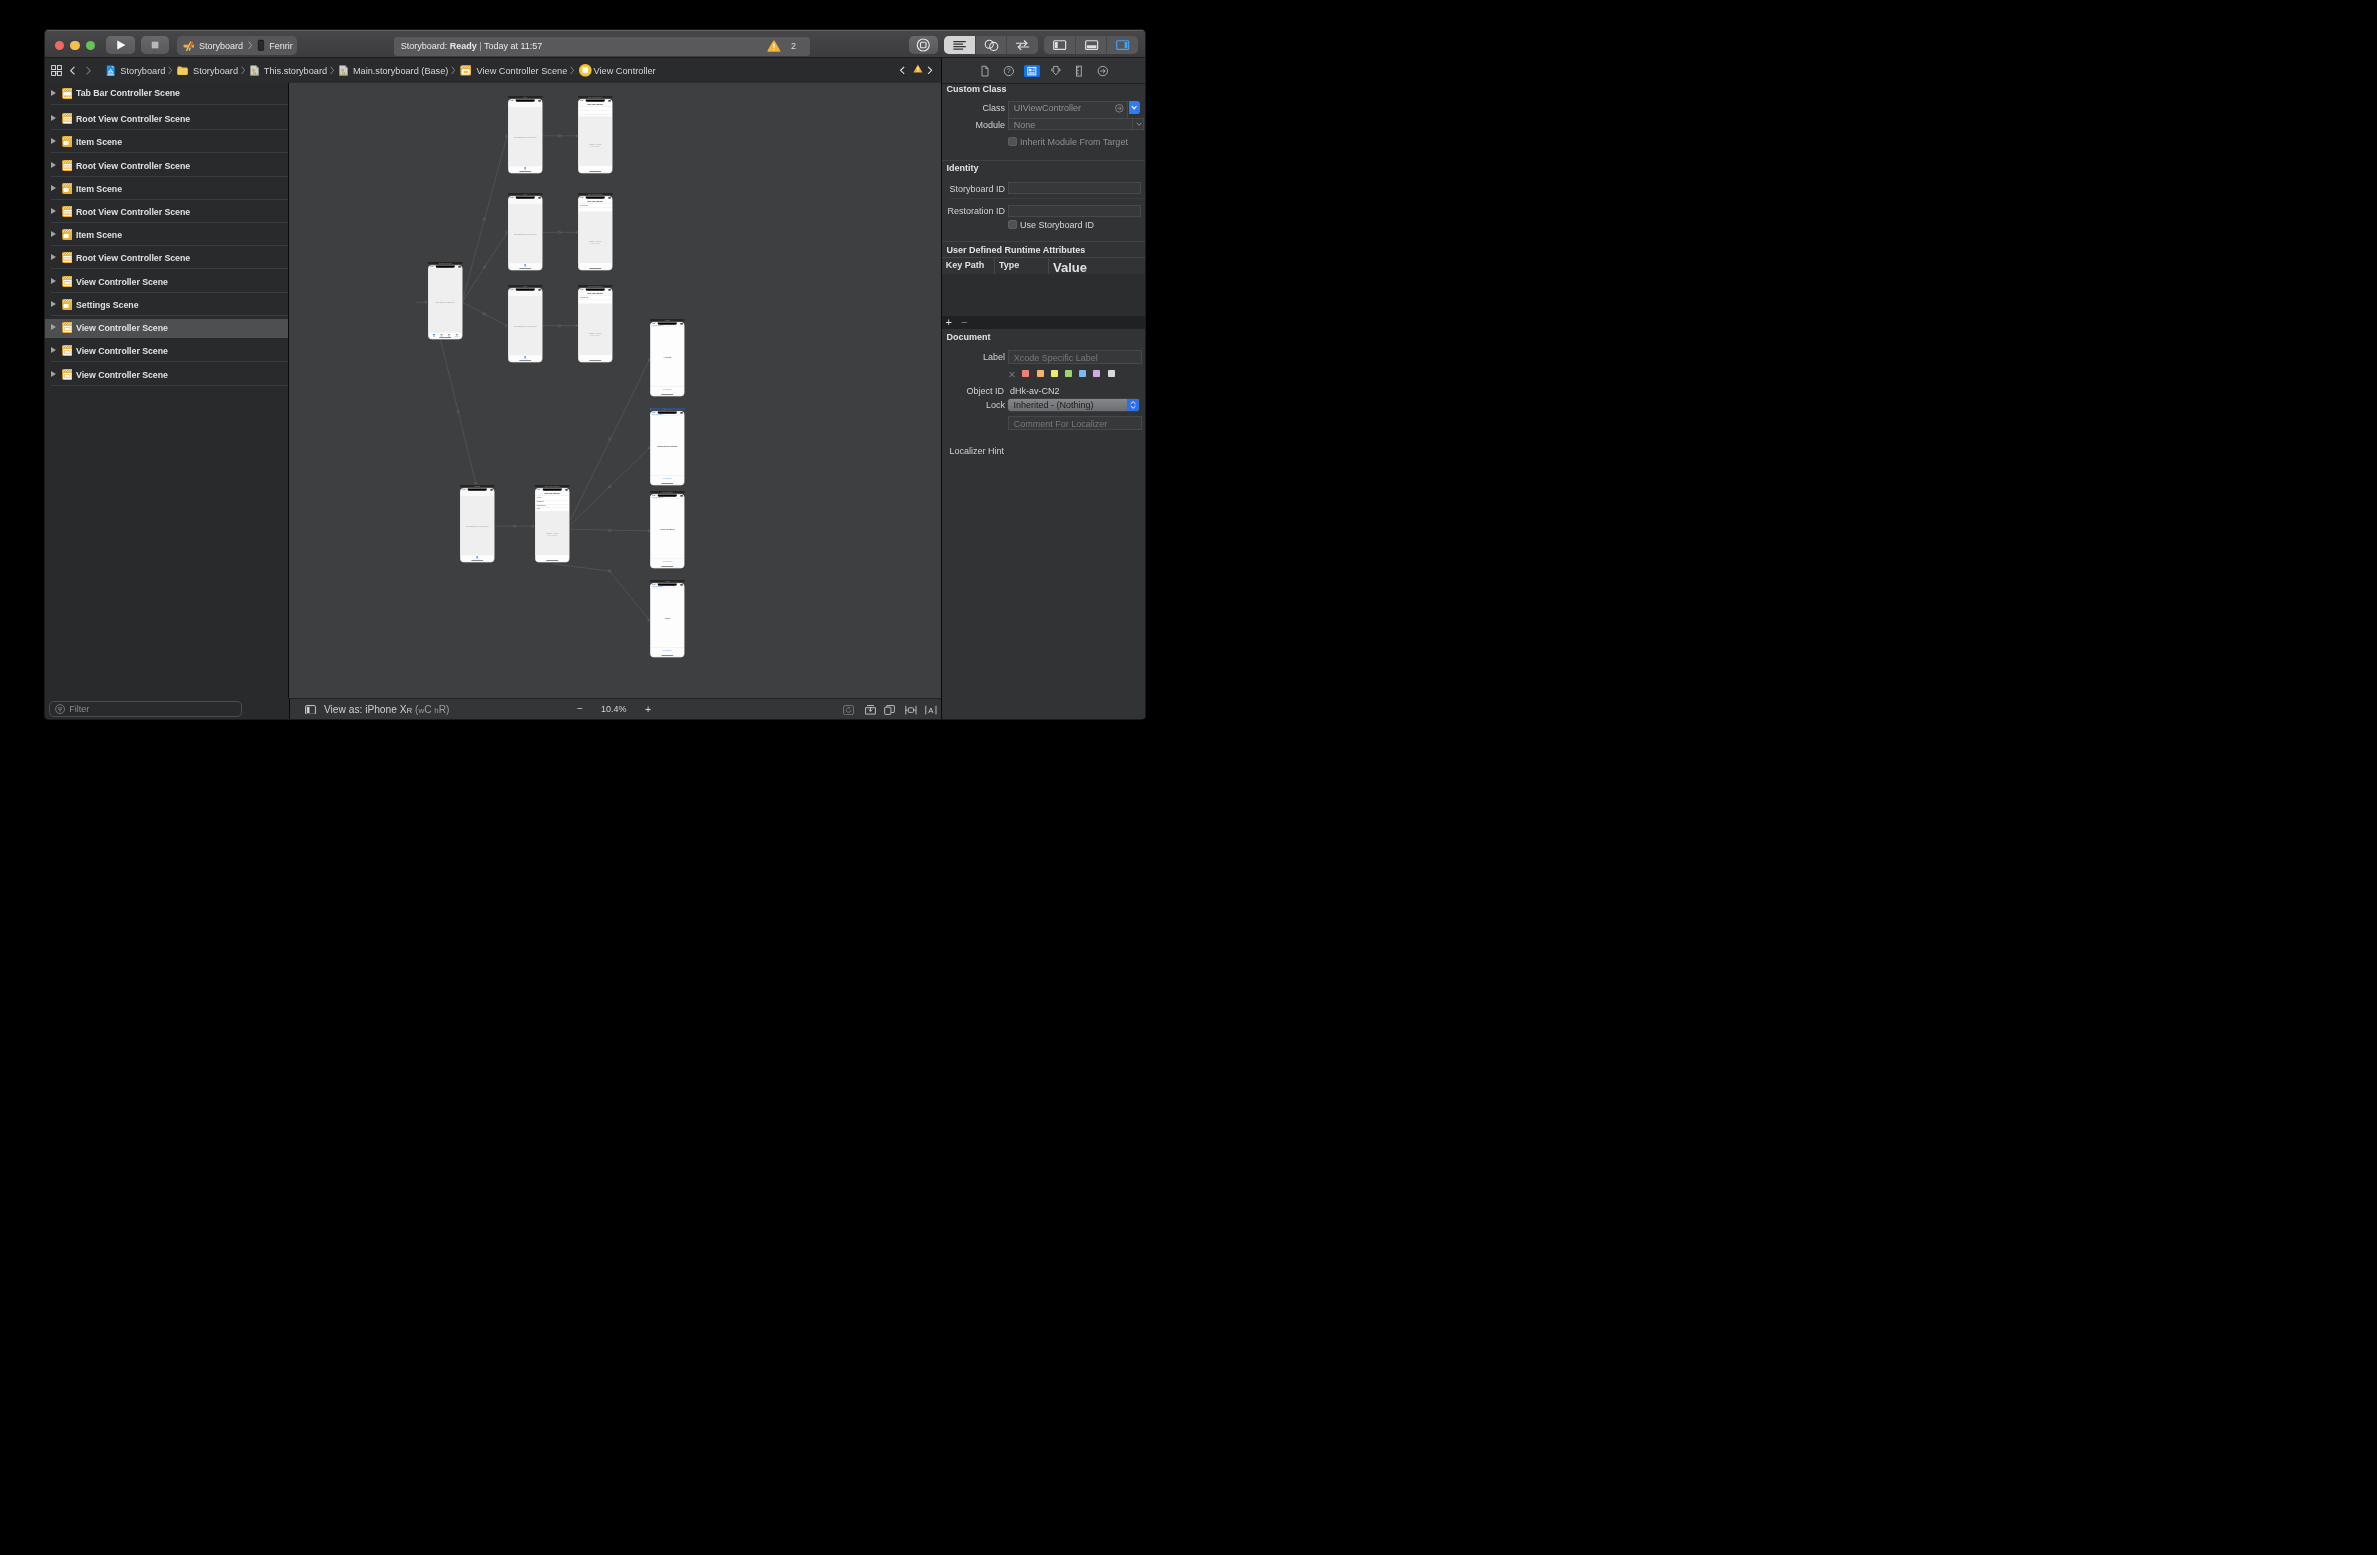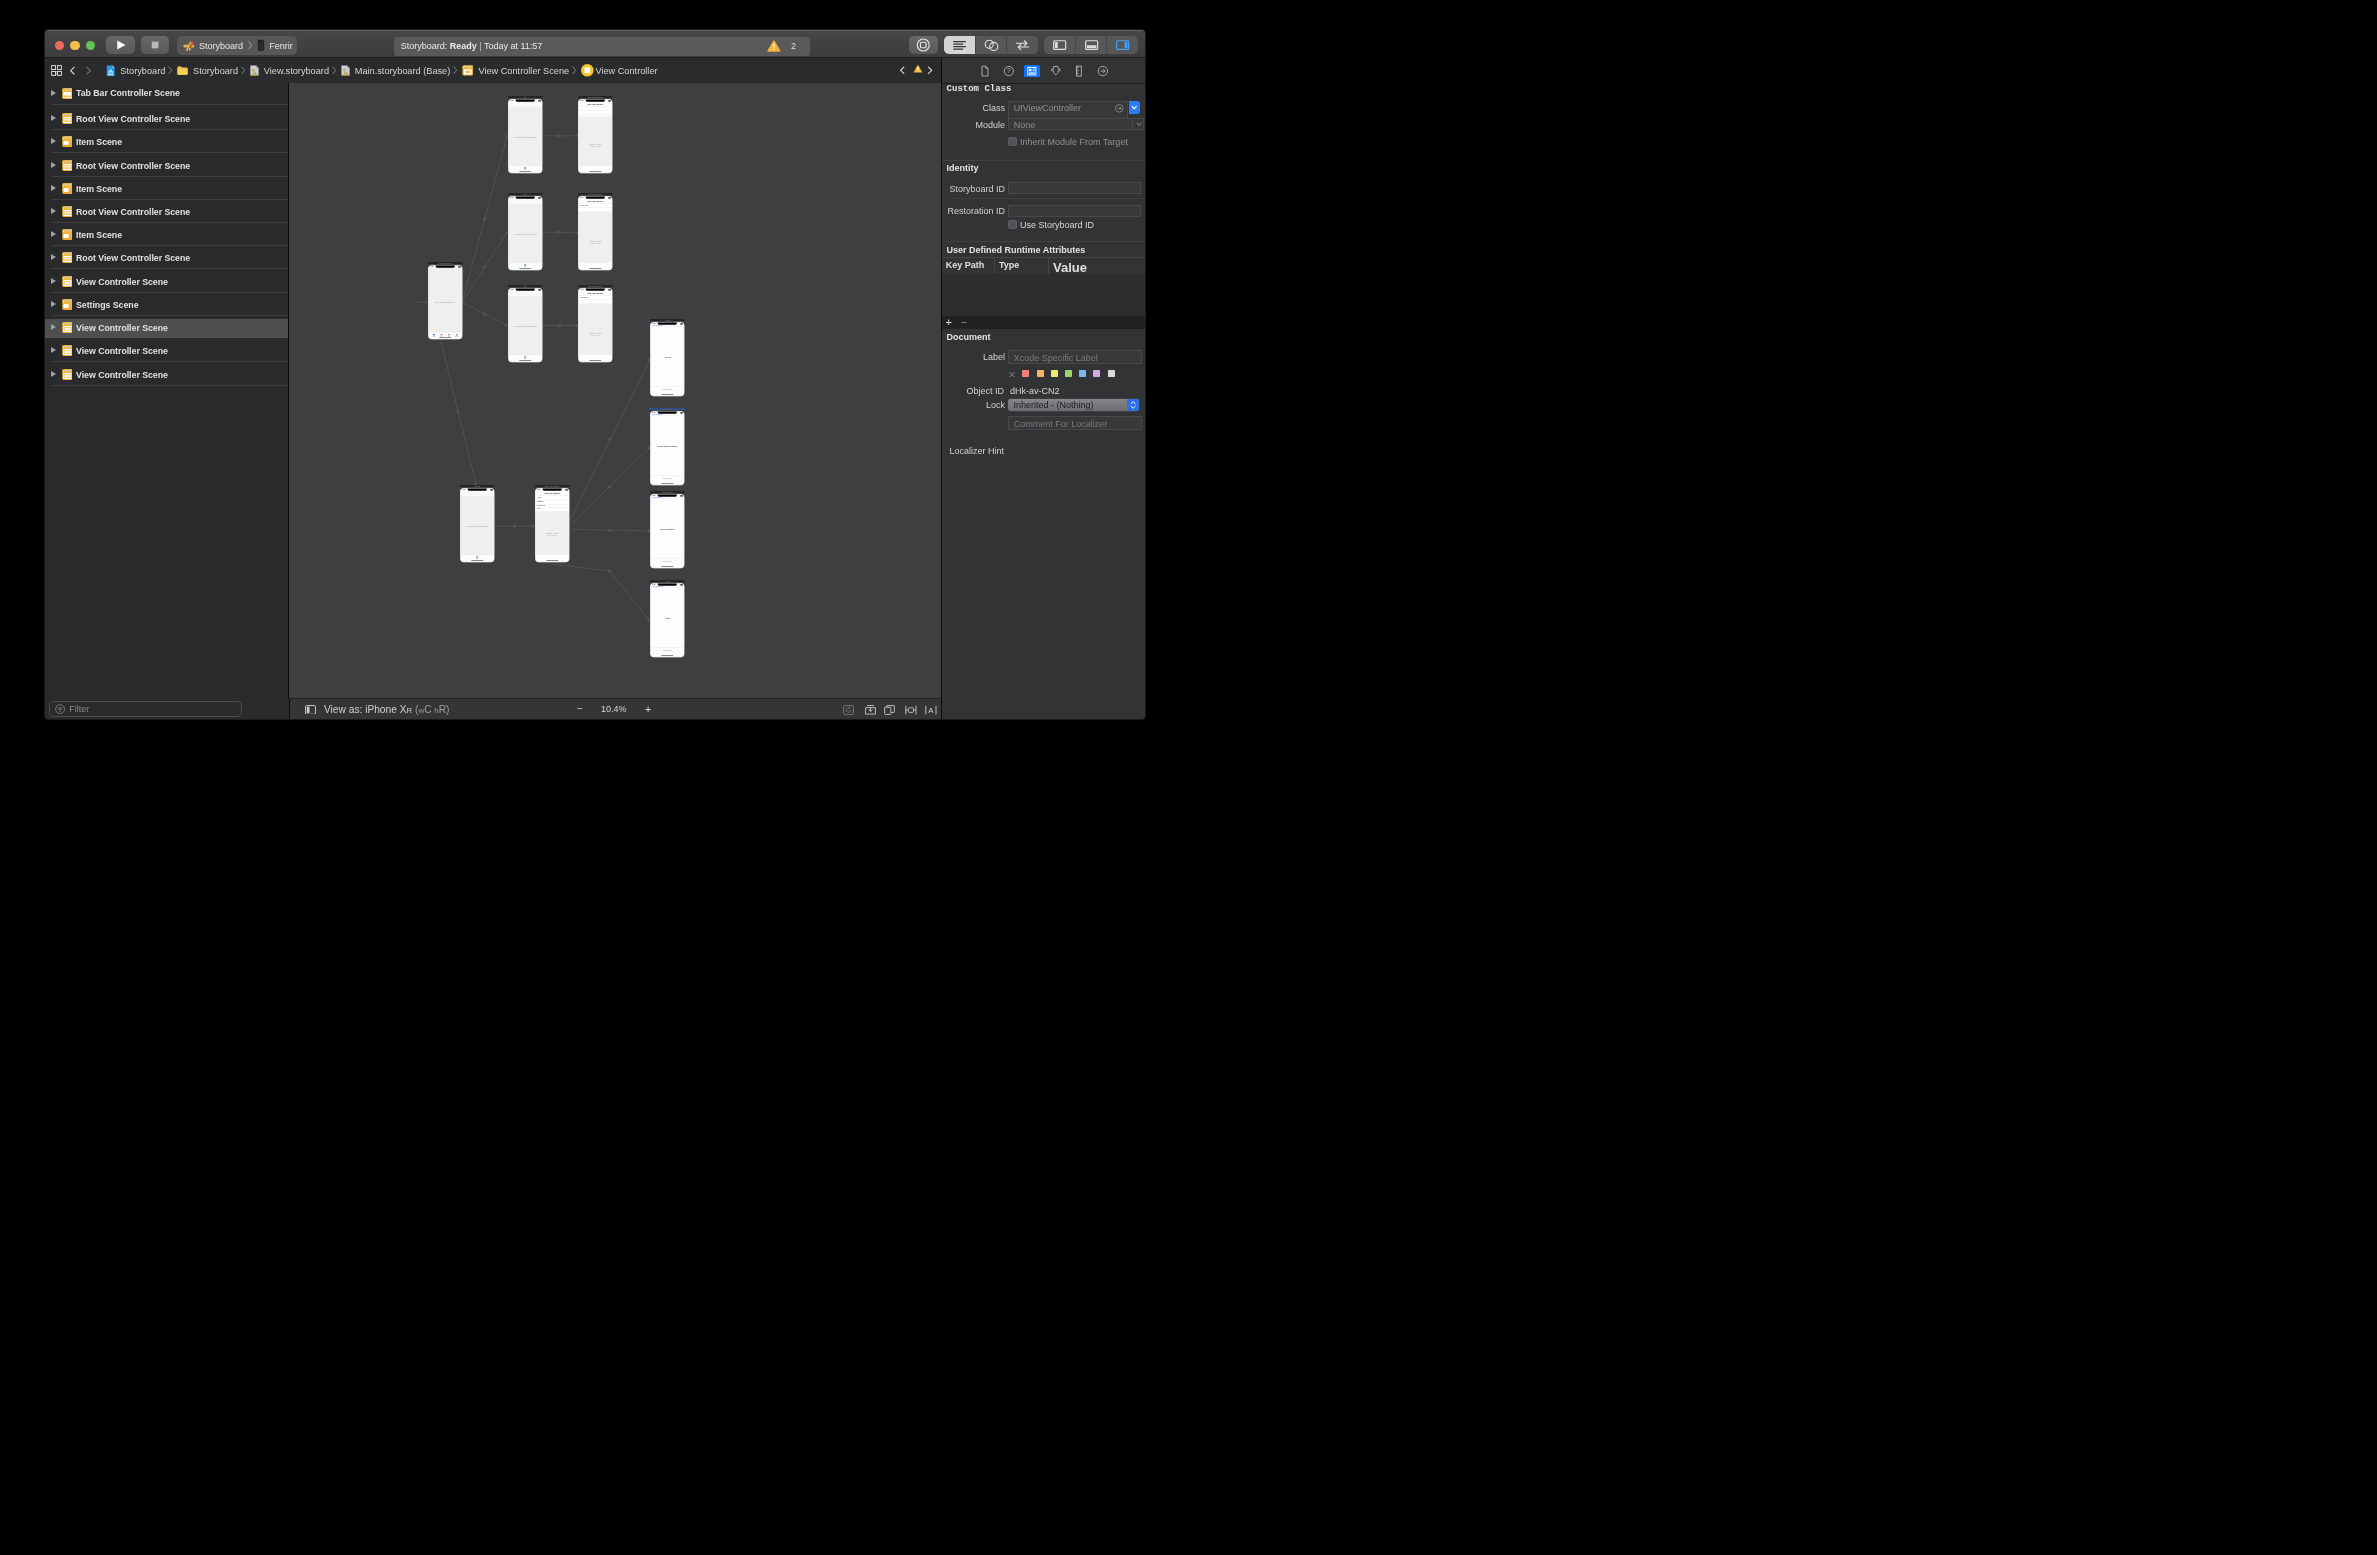--- a/index.html
+++ b/index.html
@@ -194,21 +194,21 @@
         <svg style="margin:0 4.7px 0 3.1px;flex:none;" width="4.3" height="8.6" viewBox="0 0 5.5 11">
           <path d="M0.8 0.8 L4.7 5.5 L0.8 10.2" fill="none" stroke="#87878a" stroke-width="1.2"></path>
         </svg>
         <svg width="9" height="11" viewBox="0 0 11.5 14">
 <path d="M0.5 0.5 H7.8 L11 3.7 V13.5 H0.5 Z" fill="#cfcfcf"></path>
 <path d="M7.8 0.5 L11 3.7 H7.8 Z" fill="#9e9e9e"></path>
 <circle cx="4.6" cy="6.6" r="1.4" fill="none" stroke="#b08c28" stroke-width="0.8"></circle>
 <path d="M4.6 8.3 V10.6 H7.6 M6.6 9.6 L7.9 10.6 L6.6 11.6" fill="none" stroke="#b08c28" stroke-width="0.8"></path>
 <rect x="0.5" y="12.2" width="10.5" height="1.3" fill="#b08c28"></rect>
         </svg>
-        <span style="margin-left:4.7px;">View.storyboard</span>
+        <span style="margin-left:4.7px;">This.storyboard</span>
         <svg style="margin:0 4.7px 0 3.1px;flex:none;" width="4.3" height="8.6" viewBox="0 0 5.5 11">
           <path d="M0.8 0.8 L4.7 5.5 L0.8 10.2" fill="none" stroke="#87878a" stroke-width="1.2"></path>
         </svg>
         <svg width="9" height="11" viewBox="0 0 11.5 14">
 <path d="M0.5 0.5 H7.8 L11 3.7 V13.5 H0.5 Z" fill="#cfcfcf"></path>
 <path d="M7.8 0.5 L11 3.7 H7.8 Z" fill="#9e9e9e"></path>
 <circle cx="4.6" cy="6.6" r="1.4" fill="none" stroke="#b08c28" stroke-width="0.8"></circle>
 <path d="M4.6 8.3 V10.6 H7.6 M6.6 9.6 L7.9 10.6 L6.6 11.6" fill="none" stroke="#b08c28" stroke-width="0.8"></path>
 <rect x="0.5" y="12.2" width="10.5" height="1.3" fill="#b08c28"></rect>
         </svg>
@@ -786,21 +786,21 @@
         </svg></div>
       <div class="abs" style="left:129px;top:6.7px;width:15.7px;height:12.2px;"><svg width="15.7" height="12.2" viewBox="0 0 20 15.5">
           <rect x="6.9" y="1.4" width="6.2" height="12.7" fill="none" stroke="#b9b9bb" stroke-width="1.1"></rect>
           <path d="M6.9 3.2 H10.2 M6.9 5.2 H8.8 M6.9 7.2 H10.2 M6.9 9.2 H8.8 M6.9 11.2 H10.2" stroke="#b9b9bb" stroke-width="0.9"></path>
         </svg></div>
       <div class="abs" style="left:153px;top:6.7px;width:15.7px;height:12.2px;"><svg width="15.7" height="12.2" viewBox="0 0 20 15.5">
           <circle cx="10" cy="7.7" r="6" fill="none" stroke="#b9b9bb" stroke-width="1.1"></circle>
           <path d="M6.8 7.7 H12.6 M10.4 5.2 L13 7.7 L10.4 10.2" fill="none" stroke="#b9b9bb" stroke-width="1.1"></path>
         </svg></div>
       <div class="abs" style="left:0;top:25px;width:100%;height:0.8px;background:#1d1d1d;"></div>
-      <div class="hdr" style="top:26px;font-family:Liberation Mono, monospace;">Custom Class</div>
+      <div class="hdr" style="top:26px;">Custom Class</div>
       <div class="rl" style="left:0;width:63px;top:45px;">Class</div>
       <div class="field" style="left:66px;top:43px;width:120px;height:29px;">
         <div class="abs" style="left:4.7px;top:1.4px;">UIViewController</div>
         <svg class="abs" style="right:3.1px;top:2px;" width="8.6" height="8.6" viewBox="0 0 11 11">
           <circle cx="5.5" cy="5.5" r="4.9" fill="none" stroke="#9a9a9c" stroke-width="0.9"></circle>
           <path d="M3 5.5 H7.6 M5.8 3.2 L8 5.5 L5.8 7.8" fill="none" stroke="#9a9a9c" stroke-width="0.9"></path>
         </svg>
       </div>
       <div class="abs" style="left:187px;top:43px;width:10.6px;height:12.7px;background:#2d7bf6;border-radius:0 3.1px 3.1px 0;">
         <svg class="abs" style="left:2.1px;top:3.7px;" width="6.3" height="5.5" viewBox="0 0 8 7">

